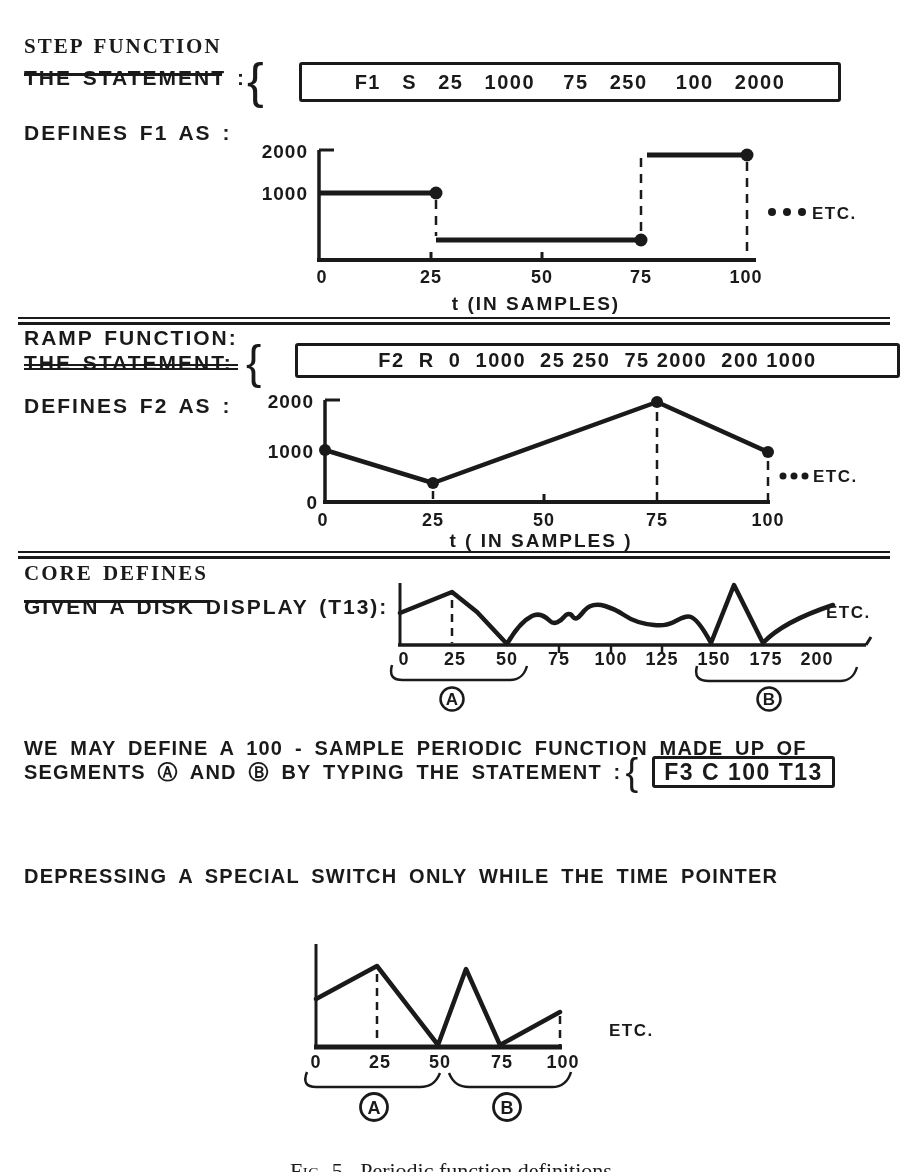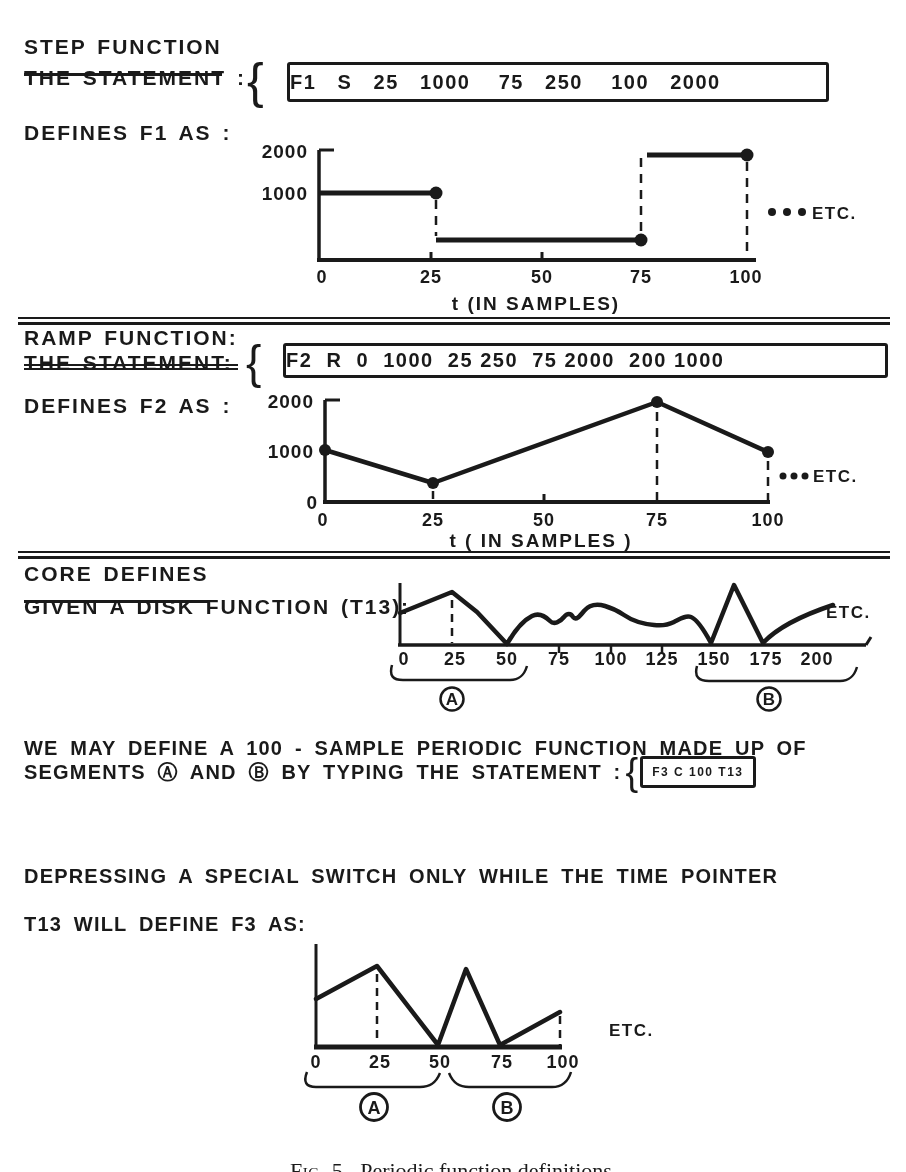--- a/index.html
+++ b/index.html
@@ -7,27 +7,27 @@
   #page {
     position:relative; width:906px; height:1172px; background:#ffffff;
     font-family:"Liberation Sans","DejaVu Sans",sans-serif; color:var(--ink);
     overflow:hidden;
   }
   .abs { position:absolute; }
   .h {
     font-weight:bold; font-size:21px; letter-spacing:2px; word-spacing:3px;
     white-space:pre; line-height:1;
   }
-  .u1 { display:inline-block; padding-bottom:16px; border-bottom:3px solid var(--ink); }
+  .u1 { display:inline-block; padding-bottom:16px; border-bottom:3px solid var(--ink);font-family:Liberation Serif, serif; }
   .u2 { display:inline-block; padding-bottom:16px; border-bottom:2.5px solid var(--ink); position:relative; }
   .u2::after { content:""; position:absolute; left:0; right:0; bottom:-6px; height:2.5px; background:var(--ink); }
   .brace { font-weight:400; line-height:1; color:var(--ink); }
   .stmt-box {
     border:3.5px solid var(--ink); border-radius:3px;
-    display:flex; align-items:center; 
+    display:flex; align-items:center; justify-content:center;margin-left:12px;
   }
   .stmt { font-weight:bold; font-size:20px; letter-spacing:1.5px; white-space:pre; }
   .bodyline {
     font-weight:bold; font-size:20px; letter-spacing:1.2px; word-spacing:5px;
     white-space:pre; line-height:1;
   }
   .divider { height:3px; border-top:2.5px solid var(--ink); border-bottom:3.5px solid var(--ink); background:#fff; }
   .inline-row { display:flex; align-items:center; }
   svg { display:block; }
   svg text {
@@ -142,21 +142,21 @@
     <circle cx="805" cy="476" r="3.5" fill="#1a1a1a"></circle>
     <text class="etc" x="813" y="482">ETC.</text>
     <text class="xlab" x="541" y="547" text-anchor="middle">t ( IN SAMPLES )</text>
   </svg>
 
   <div class="abs divider" style="left:18px; top:551px; width:872px;"></div>
 
   <div class="abs" style="left:24px; top:563px;">
     <span class="h u1">CORE DEFINES</span>
   </div>
-  <div class="abs h" style="left:24px; top:596px;">GIVEN A DISK FUNCTION (T13):</div>
+  <div class="abs h" style="left:24px; top:596px;">GIVEN A DISK DISPLAY (T13):</div>
 
   <svg class="abs" style="left:385px; top:578px;" width="521" height="137" viewBox="385 578 521 137">
     <line x1="400" y1="583" x2="400" y2="646" stroke="#1a1a1a" stroke-width="3"></line>
     <line x1="398" y1="645" x2="866" y2="645" stroke="#1a1a1a" stroke-width="3.5"></line>
     <line x1="866" y1="645" x2="871" y2="637" stroke="#1a1a1a" stroke-width="3"></line>
     <path d="M 400 613 L 452 592 L 477 612 L 507 644
              C 515 630 524 620 532 616 C 540 612 546 617 550 621
              C 554 625 560 622 564 617 C 567 613 571 613 573 617
              C 576 621 580 616 584 611 C 590 604 598 604 605 606
              C 612 608 618 611 624 615 C 634 622 644 624 654 625
@@ -184,26 +184,25 @@
     <text class="seg" x="452" y="705" text-anchor="middle">A</text>
     <circle cx="769" cy="699" r="11.5" fill="none" stroke="#1a1a1a" stroke-width="2.5"></circle>
     <text class="seg" x="769" y="705" text-anchor="middle">B</text>
   </svg>
 
   <div class="abs bodyline" style="left:24px; top:738px;">WE MAY DEFINE A 100 - SAMPLE PERIODIC FUNCTION MADE UP OF</div>
   <div class="abs inline-row" style="left:24px; top:755px; height:34px;">
     <span class="bodyline">SEGMENTS Ⓐ AND Ⓑ BY TYPING THE STATEMENT :</span>
     <span class="brace" style="font-size:38px; margin:0 2px 0 4px;">{</span>
     <span class="stmt-box" style="height:26px; padding:0 9px; border-width:3px;">
-      <span class="stmt" style="font-size:12px;">F3 C 100 T13</span>
+      <span class="stmt" style="font-size:23px;">F3 C 100 T13</span>
     </span>
   </div>
 
   <div class="abs bodyline" style="left:24px; top:866px;">DEPRESSING A SPECIAL SWITCH ONLY WHILE THE TIME POINTER</div>
-  <div class="abs bodyline" style="left:24px; top:914px;">T13 WILL DEFINE F3 AS:</div>
 
   <svg class="abs" style="left:240px; top:938px;" width="460" height="190" viewBox="240 938 460 190">
     <line x1="316" y1="944" x2="316" y2="1049" stroke="#1a1a1a" stroke-width="3"></line>
     <line x1="314" y1="1047" x2="562" y2="1047" stroke="#1a1a1a" stroke-width="5"></line>
     <path d="M 316 999 L 377 966 L 438 1045 L 466 969 L 500 1045 L 560 1012" fill="none" stroke="#1a1a1a" stroke-width="4.5" stroke-linejoin="round" stroke-linecap="round"></path>
     <line x1="377" y1="974" x2="377" y2="1044" stroke="#1a1a1a" stroke-width="2.5" stroke-dasharray="8 6"></line>
     <line x1="560" y1="1016" x2="560" y2="1046" stroke="#1a1a1a" stroke-width="2.5" stroke-dasharray="8 6"></line>
     <text class="tick" x="316" y="1068" text-anchor="middle">0</text>
     <text class="tick" x="380" y="1068" text-anchor="middle">25</text>
     <text class="tick" x="440" y="1068" text-anchor="middle">50</text>

